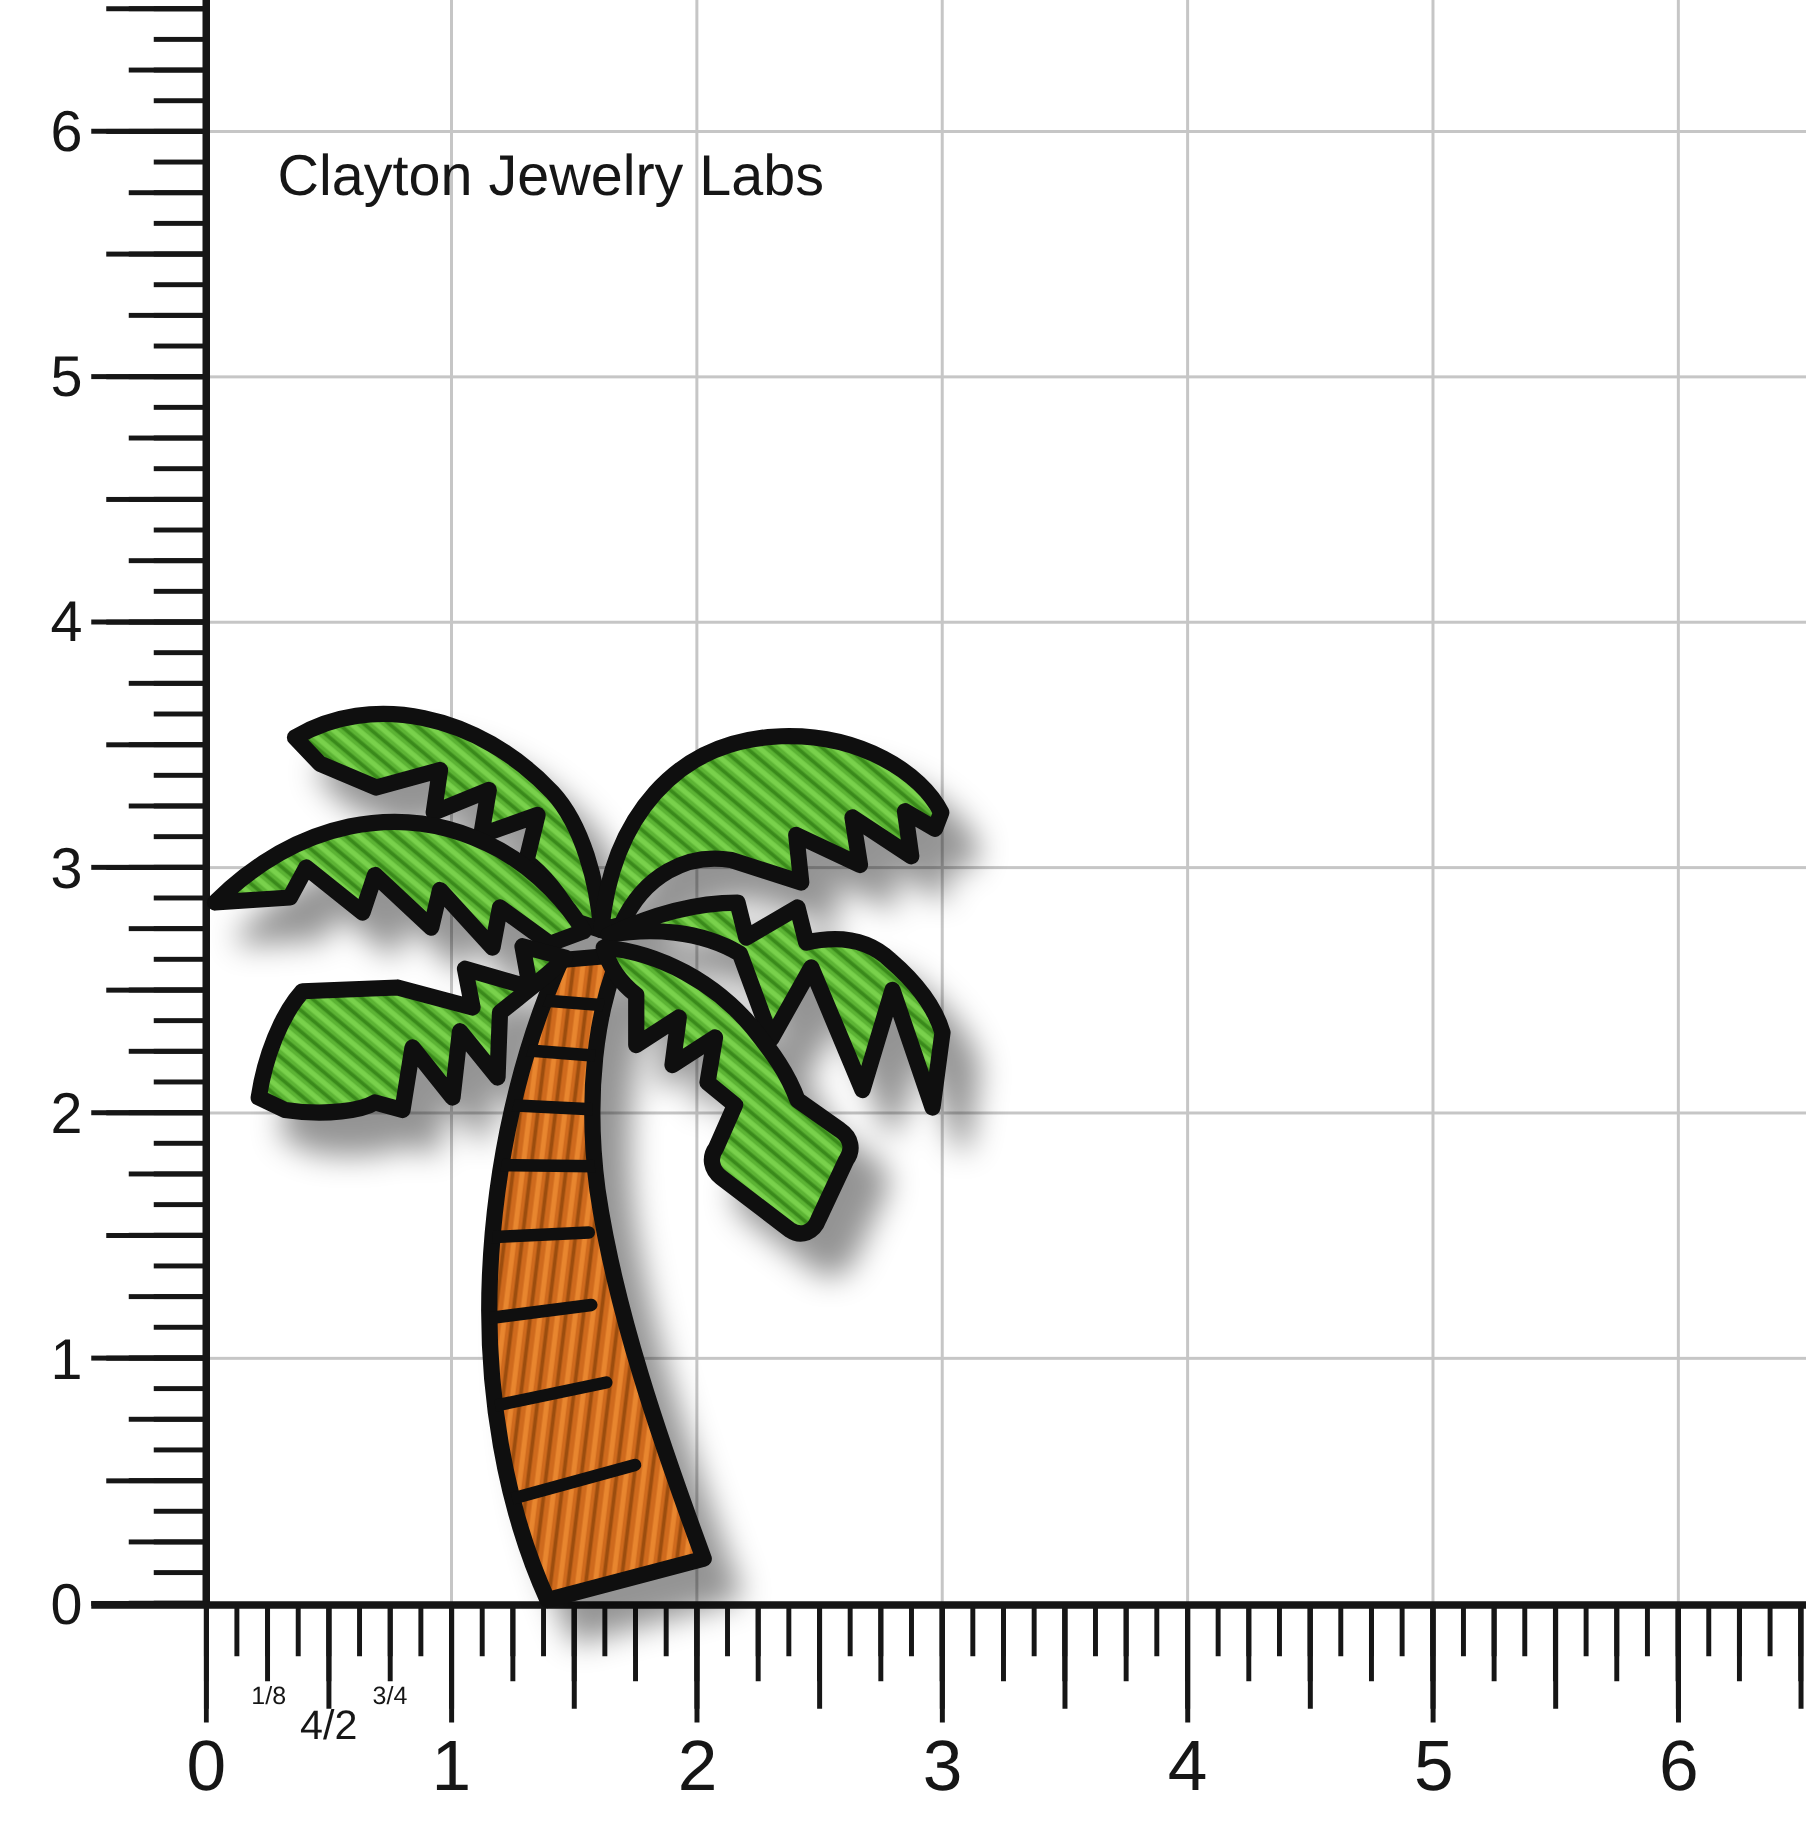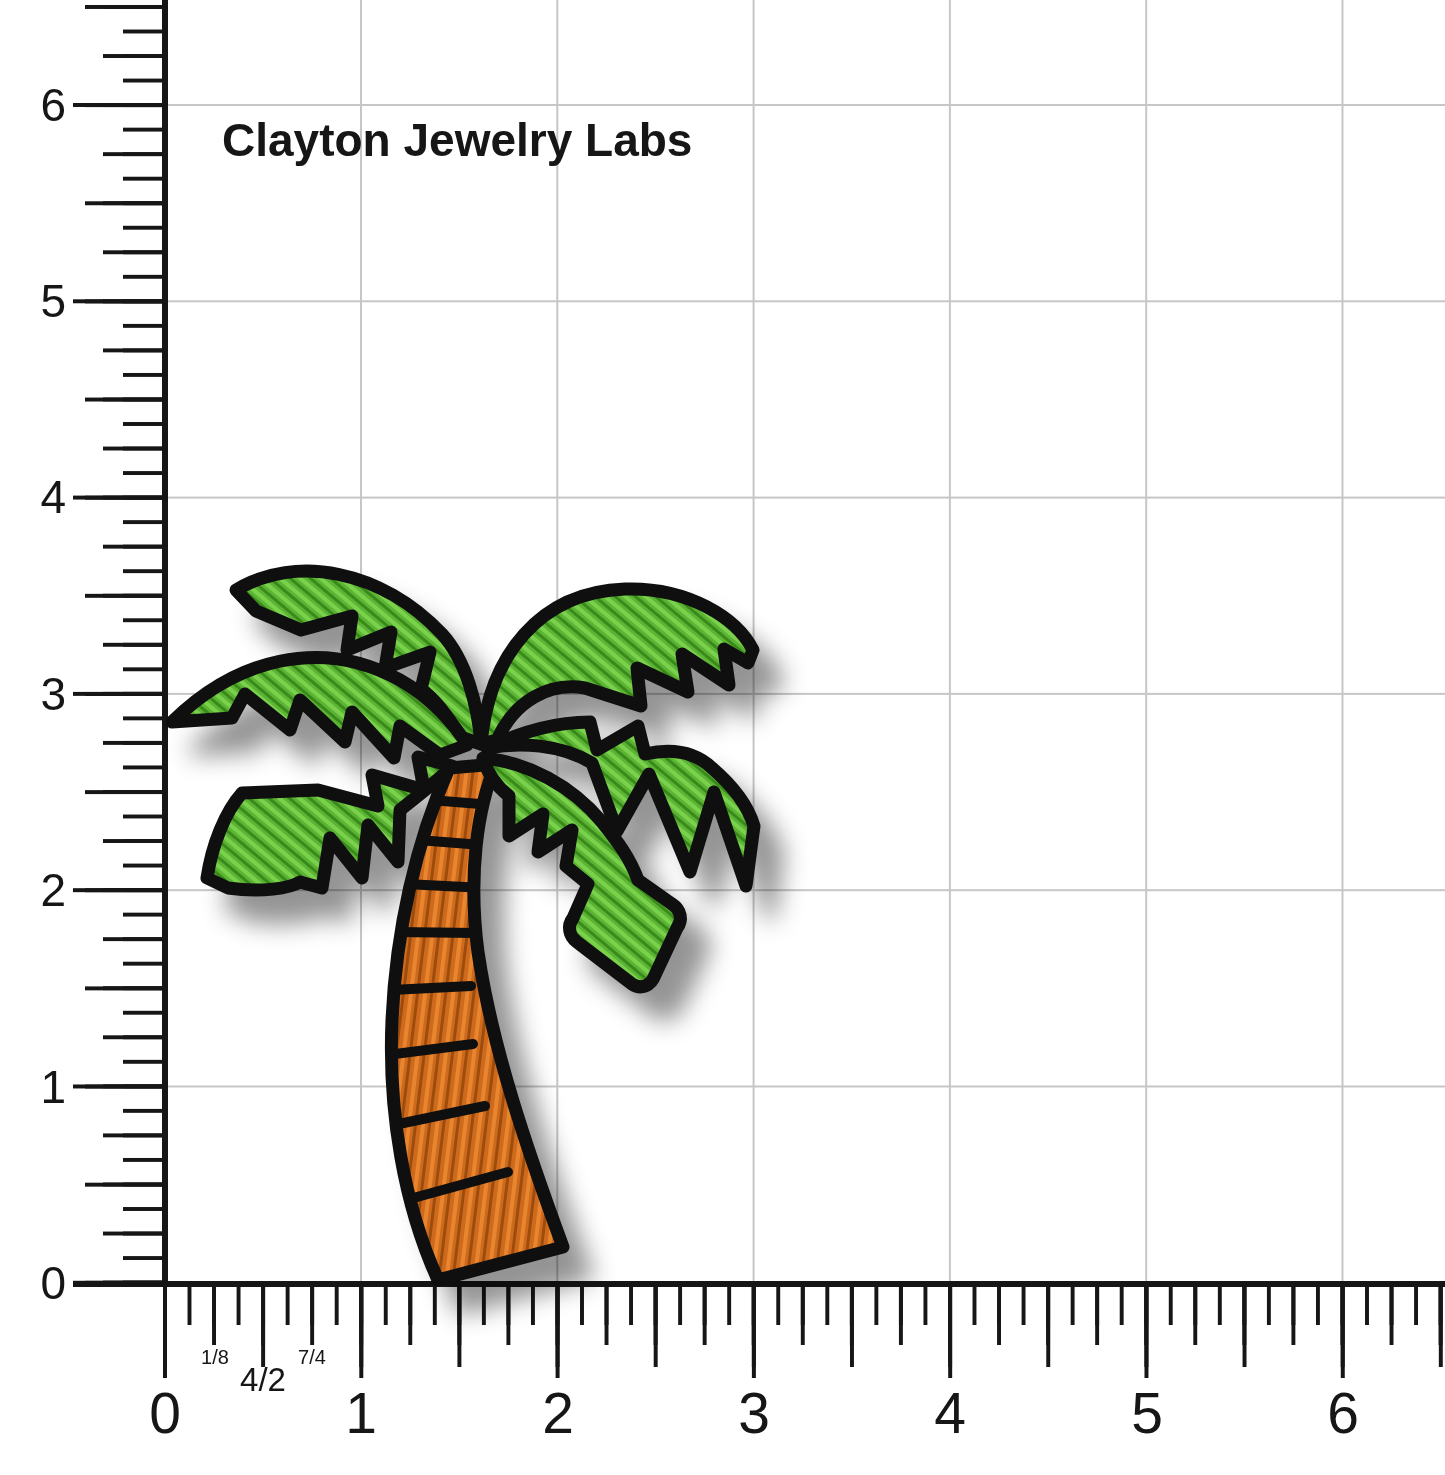--- a/index.html
+++ b/index.html
@@ -39,21 +39,21 @@
     background-position:0 0,0 0,0 0,0 0;}
 
   
   .num-left{position:absolute;left:0;width:66px;text-align:right;font-size:46px;line-height:54px;}
   .num-bottom{position:absolute;width:80px;text-align:center;font-size:57px;line-height:60px;top:1383px;}
   .frac-sm{position:absolute;width:60px;text-align:center;font-size:20px;line-height:22px;top:1346px;}
   .frac-lg{position:absolute;width:60px;text-align:center;font-size:33px;line-height:35px;top:1362px;}
 
   
   #product-text{position:absolute;left:222px;top:108px;font-size:46px;line-height:65px;
-    color:var(--c-ink);letter-spacing:0;font-weight:bold;}
+    color:var(--c-ink);letter-spacing:0;}
 
   
   #patch-svg{position:absolute;left:150px;top:545px;width:700px;height:775px;
     filter:drop-shadow(24px 28px 12px var(--c-shadow));}
   .frond{fill:url(#greenPat);stroke:var(--c-outline);stroke-width:13;stroke-linejoin:round;}
   .trunk{fill:url(#orangePat);stroke:var(--c-outline);stroke-width:13;stroke-linejoin:round;}
   .band{stroke:var(--c-outline);stroke-width:10;stroke-linecap:round;fill:none;}
   .pg-base{fill:var(--c-green);}  .pg-hi{fill:var(--c-green_hi);}  .pg-lo{fill:var(--c-green_lo);}
   .po-base{fill:var(--c-orange);} .po-hi{fill:var(--c-orange_hi);} .po-lo{fill:var(--c-orange_lo);}
 </style>
@@ -79,21 +79,21 @@
   <div class="num-bottom" style="left:125px">0</div>
   <div class="num-bottom" style="left:321px">1</div>
   <div class="num-bottom" style="left:518px">2</div>
   <div class="num-bottom" style="left:714px">3</div>
   <div class="num-bottom" style="left:910px">4</div>
   <div class="num-bottom" style="left:1107px">5</div>
   <div class="num-bottom" style="left:1303px">6</div>
 
   <div class="frac-sm" style="left:185px">1/8</div>
   <div class="frac-lg" style="left:233px">4/2</div>
-  <div class="frac-sm" style="left:282px">7/4</div>
+  <div class="frac-sm" style="left:282px">3/4</div>
 
   <div id="product-text">
     <div>Clayton Jewelry Labs</div>
   </div>
 
   <svg id="patch-svg" viewBox="150 545 700 775" xmlns="http://www.w3.org/2000/svg">
     <defs>
       <pattern id="greenPat" width="13" height="13" patternUnits="userSpaceOnUse" patternTransform="rotate(40)">
         <rect class="pg-base" width="13" height="13"></rect>
         <rect class="pg-hi" y="1" width="13" height="4"></rect>

